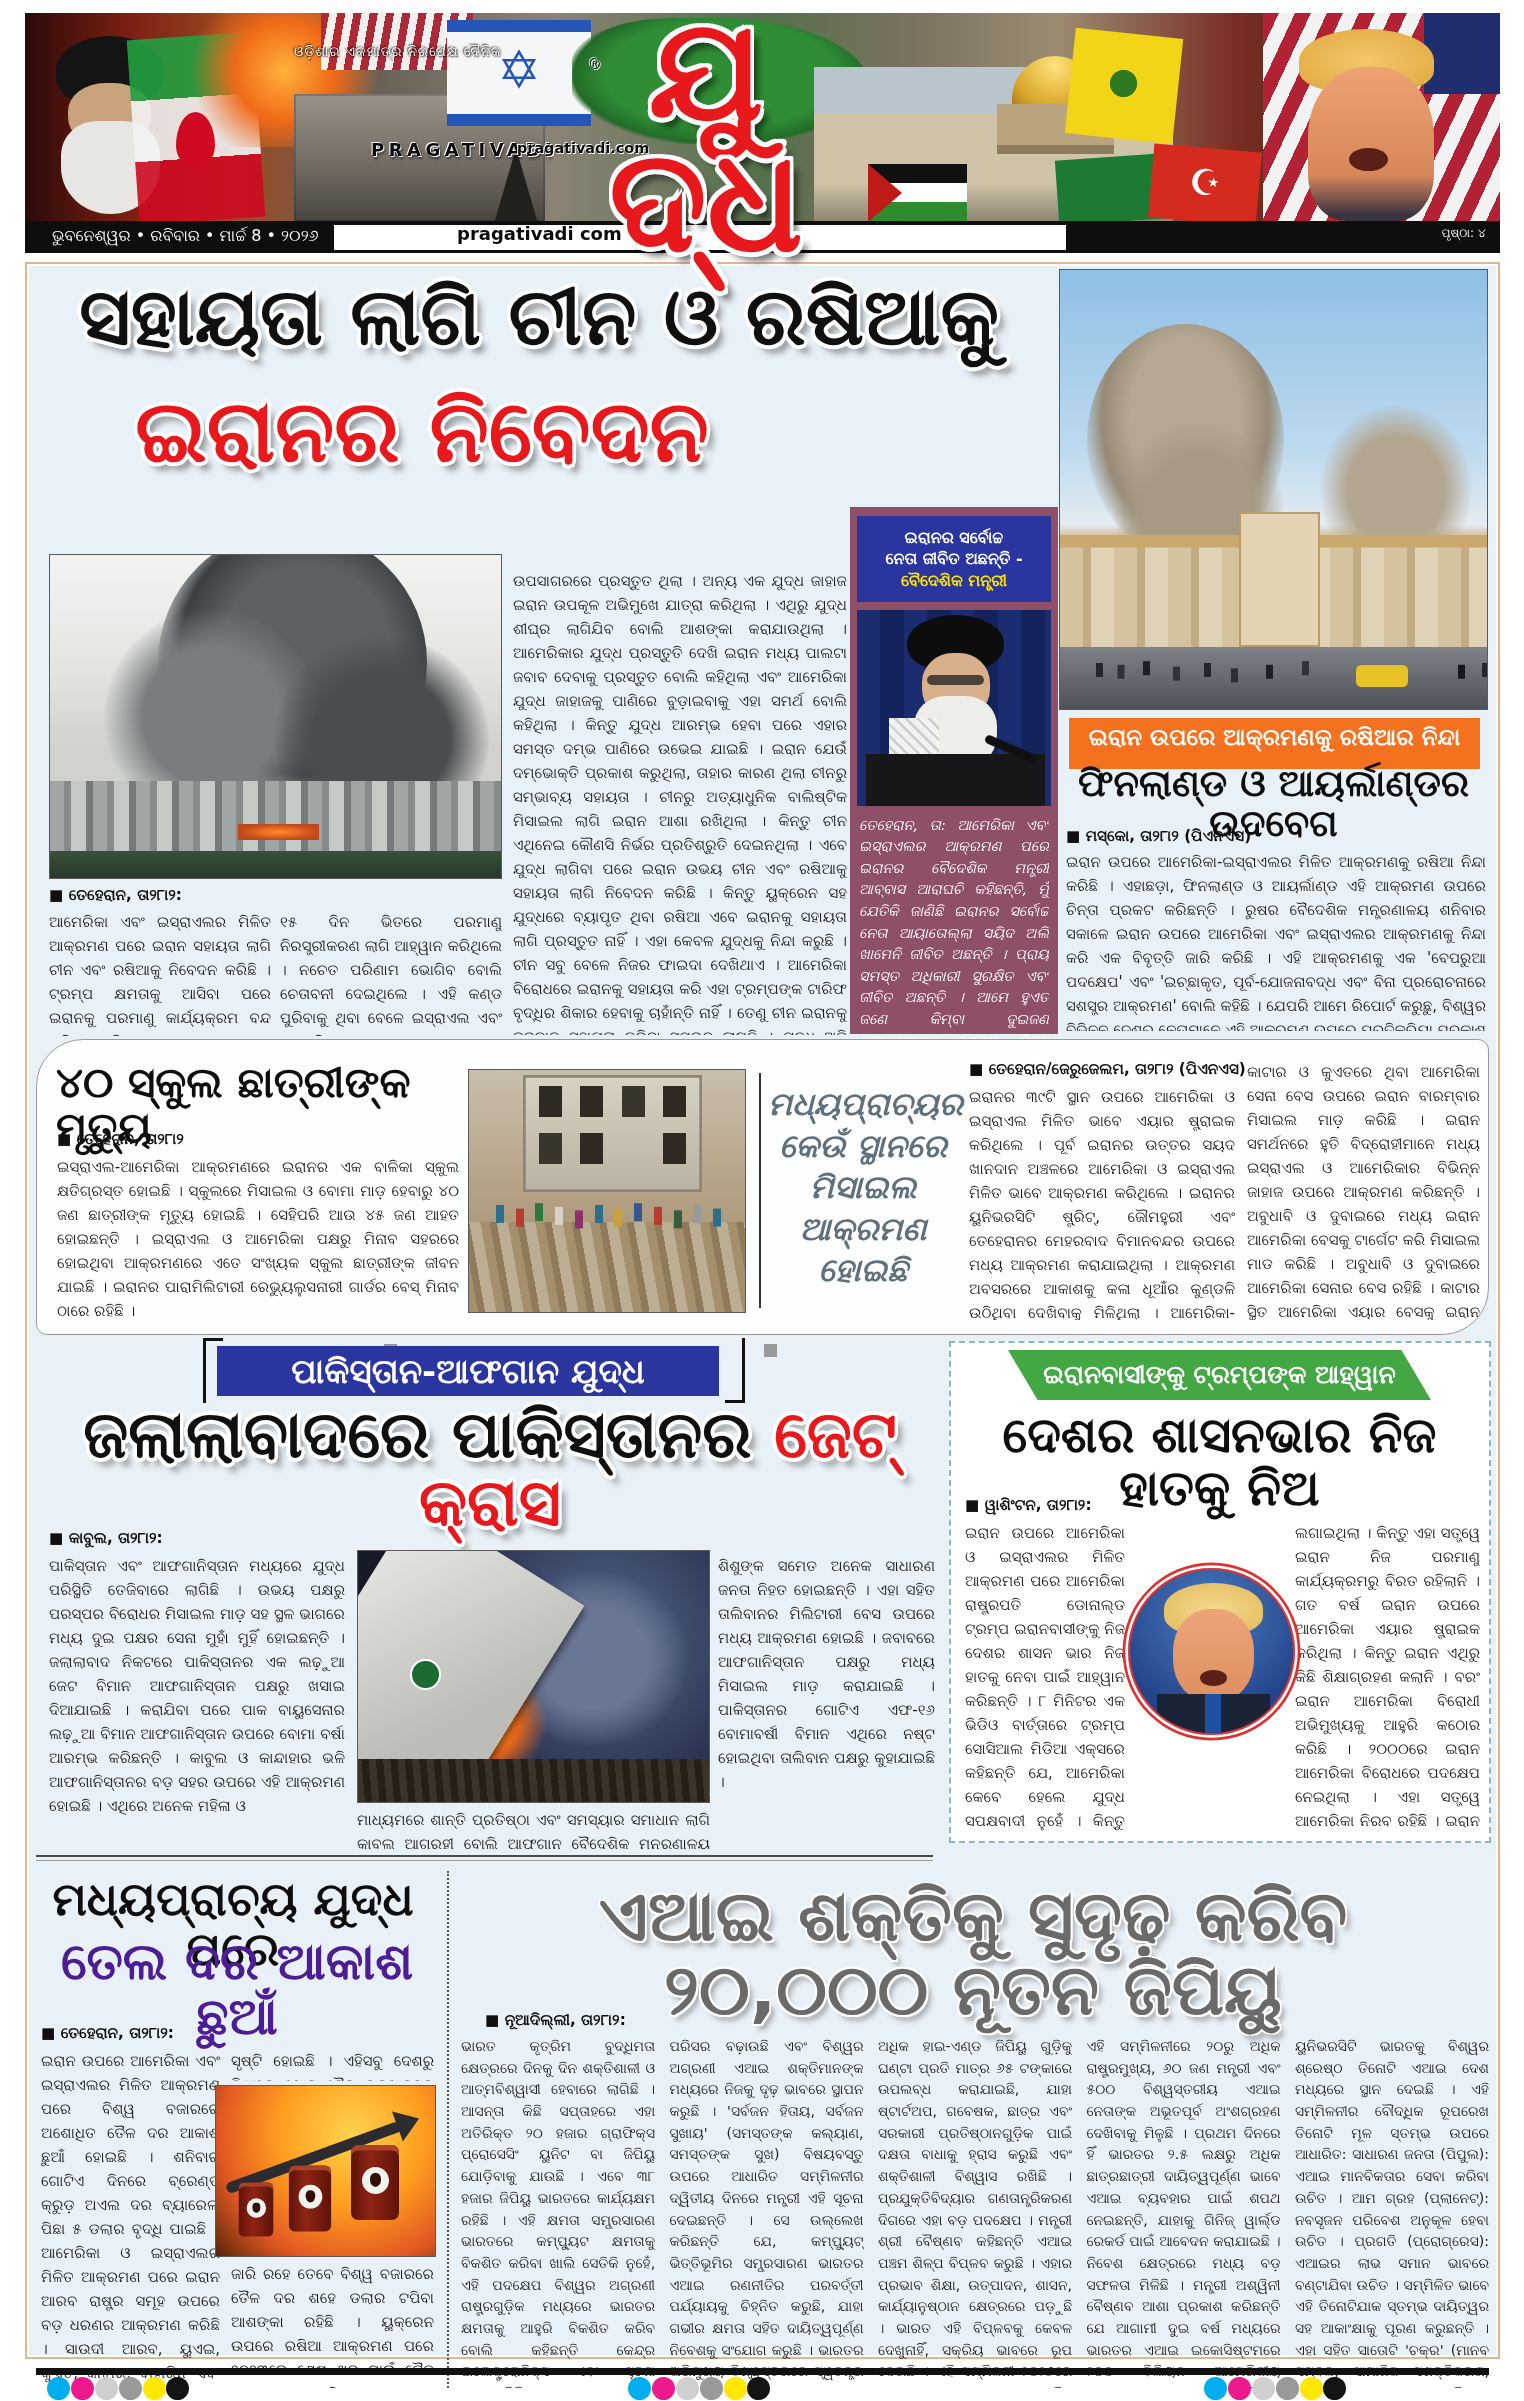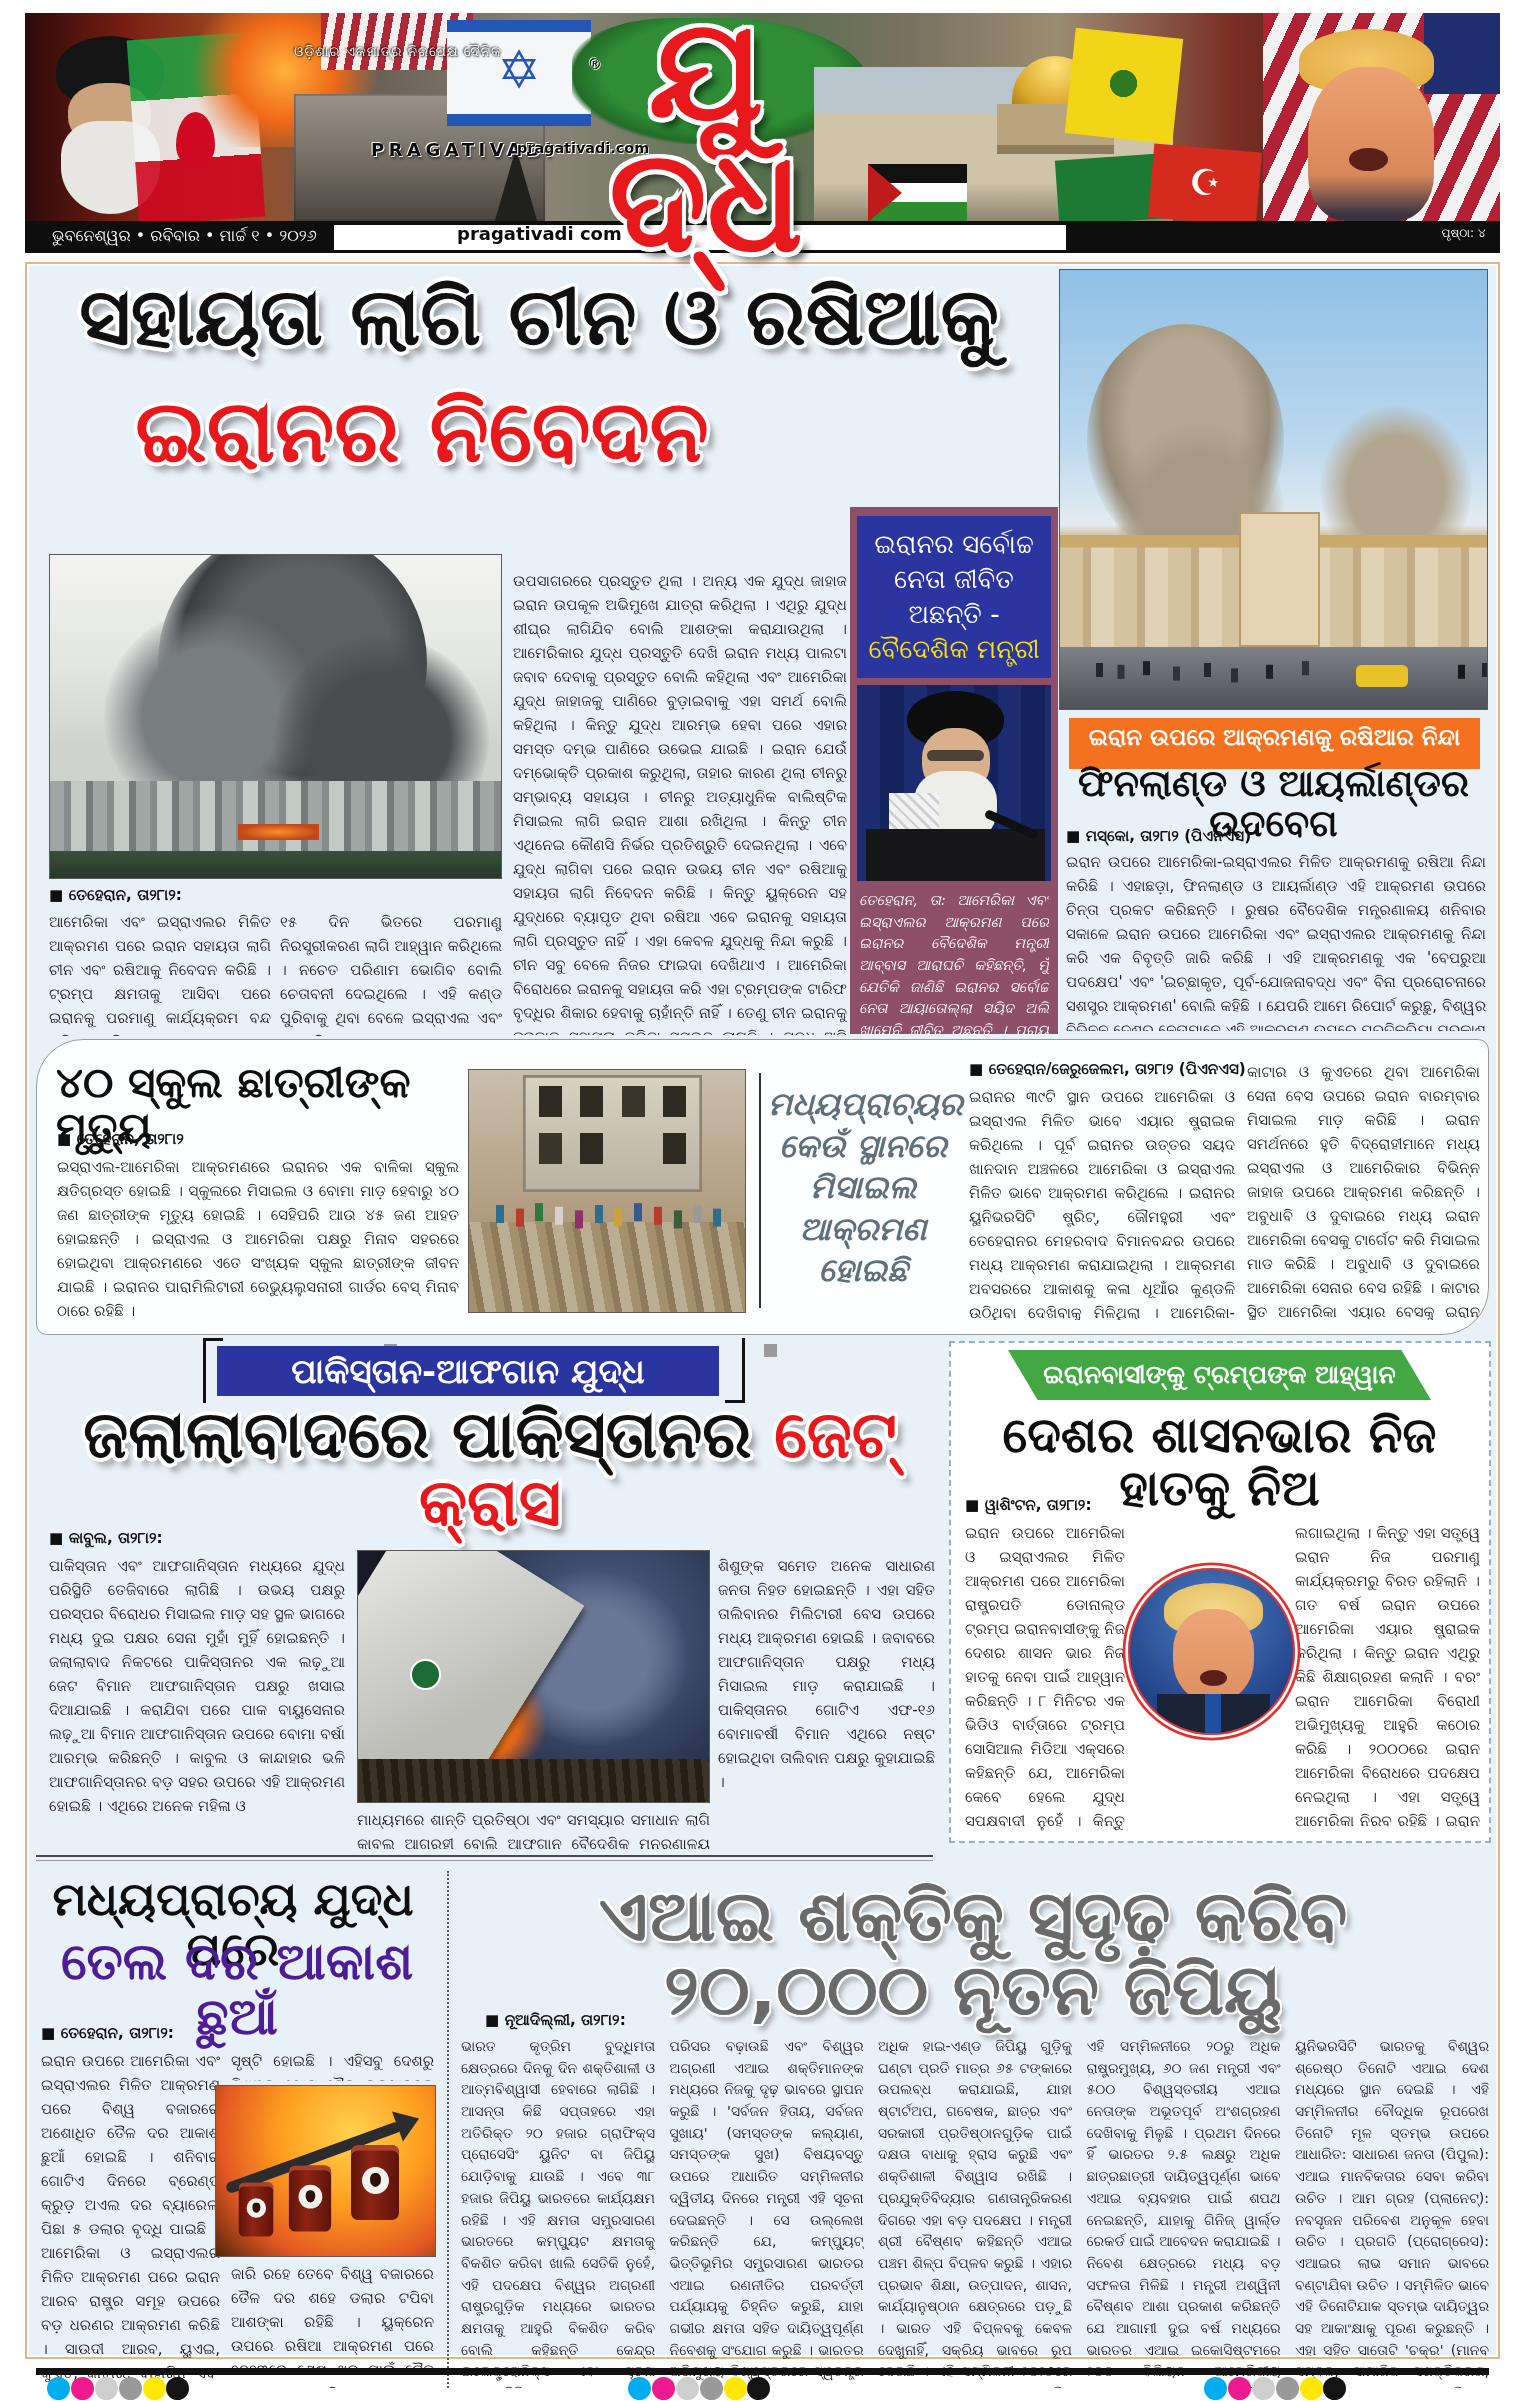--- a/index.html
+++ b/index.html
@@ -80,21 +80,21 @@
   #photo-smoke-city{left:49px;top:554px;width:453px;height:325px;background:linear-gradient(180deg,#f3f4f2 0%,#e3e5e1 35%,#cfd2cd 60%);}
   .bigsmoke{position:absolute;left:108px;top:-27px;width:269px;height:269px;border-radius:50%;background:radial-gradient(ellipse at 55% 45%,#5d6164 0 40%,#3c3f42 60%,rgba(60,63,66,0) 75%);}
   .bigsmoke2{position:absolute;left:54px;top:54px;width:215px;height:215px;border-radius:50%;background:radial-gradient(ellipse,#787d80 0 45%,rgba(90,95,98,0) 72%);}
   .bigsmoke3{position:absolute;left:224px;top:81px;width:215px;height:206px;border-radius:50%;background:radial-gradient(ellipse,#4a4d50 0 45%,rgba(70,75,78,0) 72%);}
   .skyline{position:absolute;left:0;top:226px;width:100%;height:70px;background:repeating-linear-gradient(90deg,#9fa6a4 0 14.4px,#858c8b 14.4px 21.5px,#c3c9c5 21.5px 36px,#747b7a 36px 43px);}
   .skyline-fire{position:absolute;left:188px;top:269px;width:81px;height:16px;background:radial-gradient(ellipse,#ff8d2a,#c2471a 70%);}
   .treeline{position:absolute;left:0;top:296px;width:100%;height:29px;background:linear-gradient(180deg,#39503b,#253627);}
 
   
   #sidebar{left:850px;top:507px;width:208px;height:527px;background:#8e4f68;}
-  .sidebar-title{margin:9px 7.2px 7.2px 7.2px;background:#2b35a0;padding:10.8px 5.4px;text-align:center;font-weight:normal;font-size:26px;line-height:1.35;color:#fff;}
+  .sidebar-title{margin:9px 7.2px 7.2px 7.2px;background:#2b35a0;padding:10.8px 5.4px;text-align:center;font-weight:bold;font-size:16px;line-height:1.35;color:#fff;}
   .sidebar-title .yellow{color:#ffe400;}
   #kham-photo{margin:0 7.2px;height:196px;position:relative;overflow:hidden;background:repeating-linear-gradient(90deg,#1c2c70 0 23px,#15235c 23px 47px);}
   .kp-turban{position:absolute;left:50px;top:5.4px;width:97px;height:57px;background:#0d0d0d;border-radius:50% 50% 45% 45%;}
   .kp-face{position:absolute;left:65px;top:43px;width:68px;height:66px;background:#d9b08c;border-radius:45%;}
   .kp-glasses{position:absolute;left:70px;top:65px;width:57px;height:10.8px;background:rgba(30,30,30,.75);border-radius:5.4px;}
   .kp-beard{position:absolute;left:57px;top:86px;width:83px;height:77px;background:#ededea;border-radius:42% 42% 55% 55%;}
   .kp-keffiyeh{position:absolute;left:32px;top:108px;width:50px;height:72px;background:repeating-linear-gradient(45deg,#f2f2f2 0 5.4px,#cfcfcf 5.4px 8px);}
   .kp-robe{position:absolute;left:9px;top:144px;width:179px;height:54px;background:#17171a;}
   .kp-mic{position:absolute;left:126px;top:135px;width:57px;height:9px;background:#101012;transform:rotate(24deg);border-radius:4.5px;}
   .sidebar-quote{margin:9px 9px;font-size:14.4px;font-style:italic;line-height:1.5;color:#fff;text-align:justify;overflow:hidden;height:260px;}
@@ -227,21 +227,21 @@
     <div class="abs masthead-reg">®</div>
     <div class="abs masthead-latin">PRAGATIVADI</div>
     <div class="abs masthead-site">pragativadi.com</div>
   </div>
   <div id="war-word" class="abs">
     <div>ଯୁ</div>
     <div>ଦ୍ଧ</div>
   </div>
 
   <div id="datebar" class="abs">
-    <div class="datebar-left">ଭୁବନେଶ୍ୱର • ରବିବାର • ମାର୍ଚ୍ଚ ୧ • ୨୦୨୬</div>
+    <div class="datebar-left">ଭୁବନେଶ୍ୱର • ରବିବାର • ମାର୍ଚ୍ଚ 8 • ୨୦୨୬</div>
     <div class="datebar-box"></div>
     <div class="datebar-site">pragativadi com</div>
     <div class="datebar-page">ପୃଷ୍ଠା: ୪</div>
   </div>
 
   <div id="content" class="abs"></div>
 
   <div id="lead-headline-black" class="abs outline-head">ସହାୟତା ଲାଗି ଚୀନ ଓ ରଷିଆକୁ</div>
   <div id="lead-headline-red" class="abs outline-head outline-red">ଇରାନର ନିବେଦନ</div>
 

